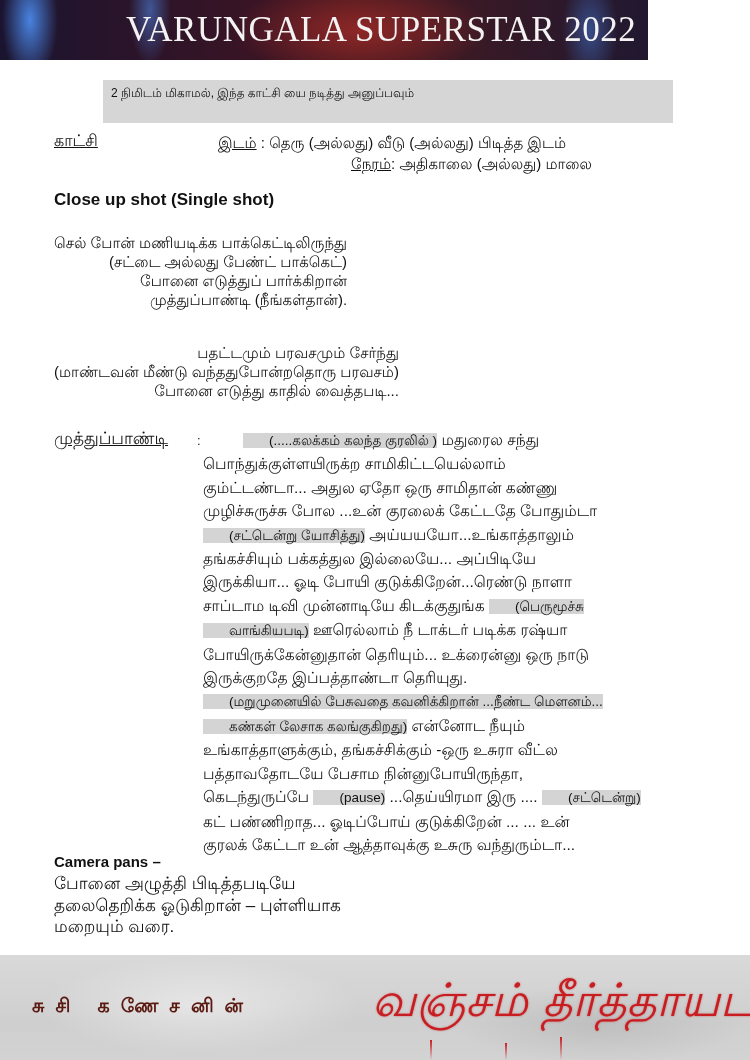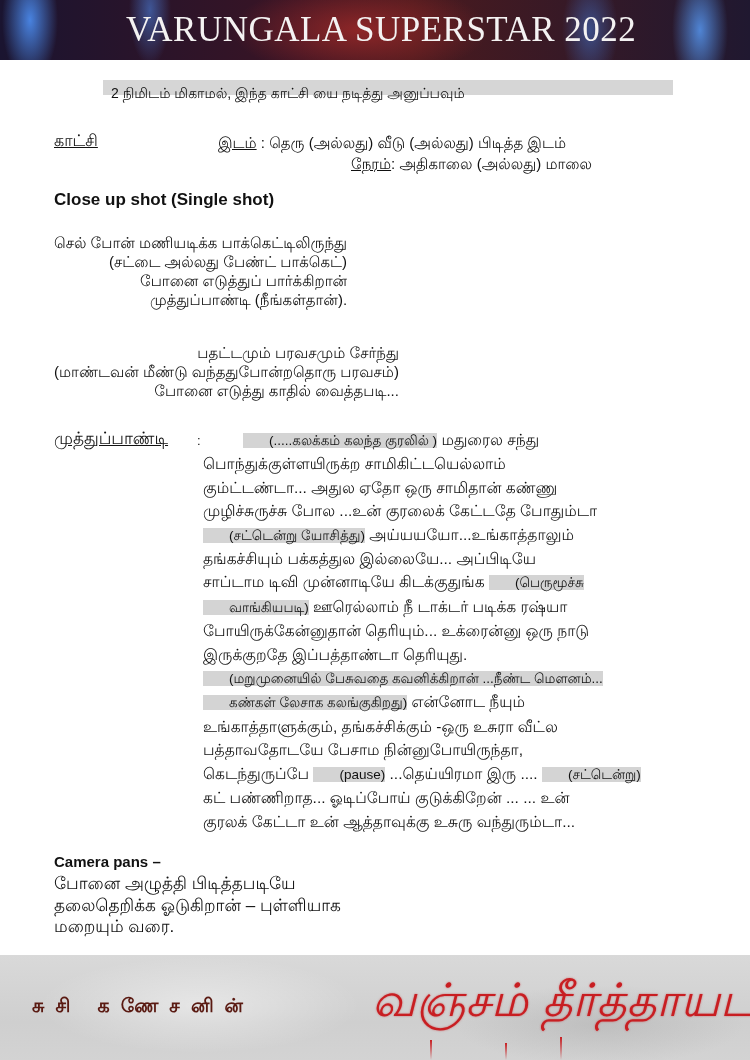--- a/index.html
+++ b/index.html
@@ -1,37 +1,37 @@
 <!DOCTYPE html>
 <html><head>
 <meta charset="utf-8">
 <style>
   * { box-sizing: border-box; margin: 0; padding: 0; }
   html, body { width: 750px; height: 1060px; background: #ffffff; overflow: hidden; }
   body { position: relative; font-family: "Liberation Sans", "DejaVu Sans", sans-serif; color: #111; }
 
   .banner {
-    position: absolute; left: 0; top: 0; width: 750px; height: 60px;
+    position: absolute; left: 0; top: 0; width: 648px; height: 60px;
     background:
       radial-gradient(ellipse 40px 90px at 30px 20px, rgba(80,150,255,0.85), rgba(40,80,200,0) 70%),
       radial-gradient(ellipse 30px 80px at 150px 10px, rgba(80,140,240,0.55), rgba(40,80,200,0) 70%),
       radial-gradient(ellipse 40px 90px at 700px 30px, rgba(90,160,255,0.8), rgba(40,80,200,0) 70%),
       radial-gradient(ellipse 40px 80px at 590px 30px, rgba(70,130,230,0.5), rgba(40,80,200,0) 70%),
       radial-gradient(ellipse 160px 60px at 360px 30px, rgba(150,40,40,0.9), rgba(60,10,20,0) 80%),
       linear-gradient(90deg, #1a1430 0%, #3a1424 40%, #4a1a1e 55%, #201830 100%);
   }
   .banner-title {
     position: absolute; left: 126px; top: 10px; width: 540px;
     font-family: "Liberation Serif", "DejaVu Serif", serif;
     font-size: 35px; color: #f4f2f2; letter-spacing: 0.5px; white-space: nowrap;
   }
 
   .instruction {
-    position: absolute; left: 103px; top: 80px; width: 570px; height: 15px;
-    background: #d6d6d6; font-size: 14px; line-height: 27px; padding-left: 8px; white-space: nowrap;
+    position: absolute; left: 103px; top: 80px; width: 570px; height: 43px;
+    background: #d6d6d6; font-size: 12px; line-height: 27px; padding-left: 8px; white-space: nowrap;
   }
 
   .scene-label { position: absolute; left: 54px; top: 132px; font-size: 16px; text-decoration: underline; }
   .place { position: absolute; left: 218px; top: 134px; font-size: 15px; white-space: nowrap; }
   .time { position: absolute; left: 351px; top: 155px; font-size: 15px; white-space: nowrap; }
   .u { text-decoration: underline; }
 
   .shot-title { position: absolute; left: 54px; top: 190px; font-size: 17px; font-weight: bold; }
 
   .para { position: absolute; left: 54px; font-size: 15px; line-height: 19px; }
@@ -103,20 +103,21 @@
 <div class="speaker">முத்துப்பாண்டி</div>
 <div class="speaker-colon">:</div>
 
 <div class="dialogue">
   <div style="padding-left:40px"><span class="hl small">(.....கலக்கம் கலந்த குரலில் )</span><span> மதுரைல சந்து</span></div>
   <div>பொந்துக்குள்ளயிருக்ற சாமிகிட்டயெல்லாம்</div>
   <div>கும்ட்டண்டா... அதுல ஏதோ ஒரு  சாமிதான் கண்ணு</div>
   <div>முழிச்சுருச்சு போல ...உன் குரலைக் கேட்டதே போதும்டா</div>
   <div><span class="hl small">(சட்டென்று யோசித்து)</span><span> அய்யயயோ...உங்காத்தாலும்</span></div>
   <div>தங்கச்சியும் பக்கத்துல இல்லையே... அப்பிடியே</div>
+  <div>இருக்கியா... ஓடி போயி  குடுக்கிறேன்...ரெண்டு நாளா</div>
   <div><span>சாப்டாம டிவி முன்னாடியே  கிடக்குதுங்க </span><span class="hl small">(பெருமூச்சு</span></div>
   <div><span class="hl small">வாங்கியபடி)</span><span>  ஊரெல்லாம் நீ டாக்டர் படிக்க ரஷ்யா</span></div>
   <div>போயிருக்கேன்னுதான் தெரியும்... உக்ரைன்னு ஒரு நாடு</div>
   <div>இருக்குறதே  இப்பத்தாண்டா தெரியுது.</div>
   <div><span class="hl small"> (மறுமுனையில் பேசுவதை கவனிக்கிறான் ...நீண்ட மௌனம்...</span></div>
   <div><span class="hl small">கண்கள் லேசாக கலங்குகிறது)</span><span> என்னோட நீயும்</span></div>
   <div>உங்காத்தாளுக்கும், தங்கச்சிக்கும் -ஒரு உசுரா வீட்ல</div>
   <div>பத்தாவதோடயே பேசாம    நின்னுபோயிருந்தா,</div>
   <div><span>கெடந்துருப்பே </span><span class="hl small">(pause)</span><span>  ...தெய்யிரமா இரு ....   </span><span class="hl small">(சட்டென்று)</span></div>
   <div>கட் பண்ணிறாத... ஓடிப்போய் குடுக்கிறேன் ... ... உன்</div>

